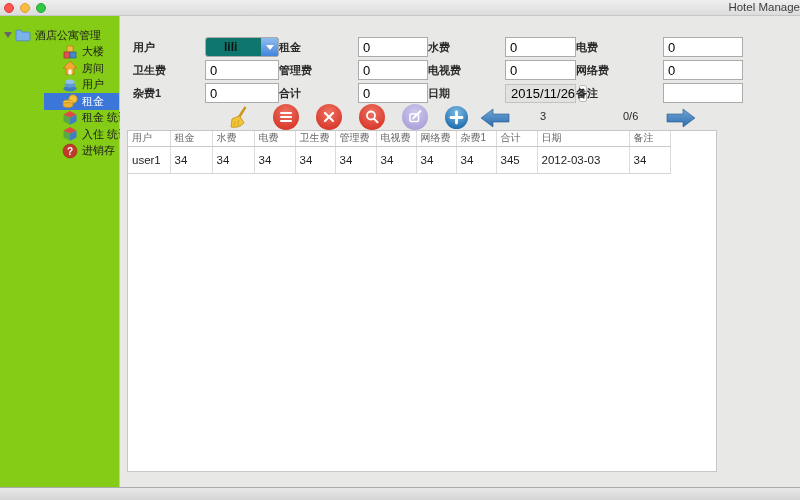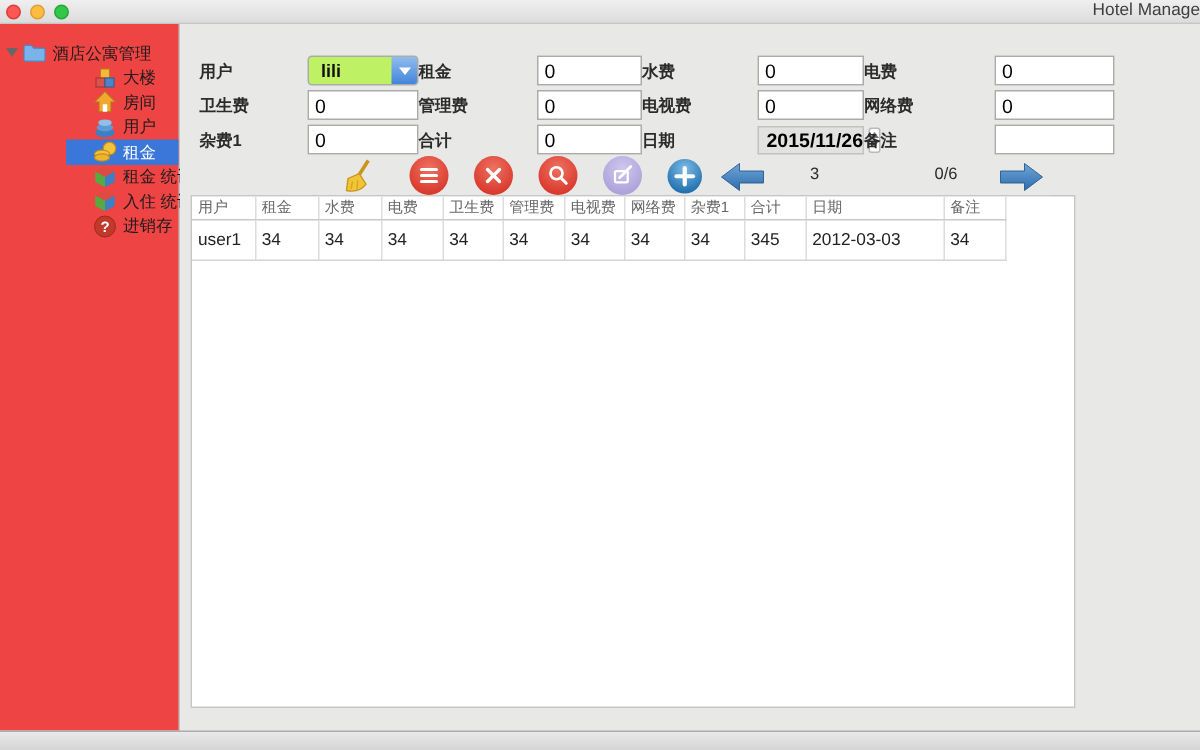--- a/index.html
+++ b/index.html
@@ -12,48 +12,48 @@
     background:linear-gradient(#EFEFEF,#DCDCDC); border-bottom:1px solid #C6C6C6; }
   .title { text-align:right; font-size:11.5px; line-height:15px; color:#3e3e3e; }
   .lights { position:absolute; left:4px; top:2.5px; display:flex; gap:6px; }
   .light { width:10px; height:10px; border-radius:50%; }
   .light.red { background:#FC5753; border:1px solid #DF3D38; }
   .light.yellow { background:#FDBC40; border:1px solid #DE9F34; }
   .light.green { background:#33C748; border:1px solid #27A53A; }
 
   
   .bodyarea { position:absolute; top:16px; left:0; width:800px; height:471px; display:flex; }
-  .sidebar { width:120px; height:100%; background:#ef4444; border-right:1px solid #C6C6C6; padding-top:11px; }
+  .sidebar { width:120px; height:100%; background:#84cc16; border-right:1px solid #C6C6C6; padding-top:11px; }
   .main { position:relative; flex:1; background:#E8E8E6; }
 
   
   .tree-row { height:16.5px; display:flex; align-items:center; font-size:11px; color:#1c1c1c; cursor:default; white-space:nowrap; }
   .tree-row .lbl { margin-left:4px; }
   .tree-row.selected { background:#3B77D8; color:#FFF; }
   .tree-root { padding-left:4px; }
   .tree-item { padding-left:18px;margin-left:44px; }
   .disc { width:0; height:0; border-left:4px solid transparent; border-right:4px solid transparent;
     border-top:6px solid #676767; margin-right:3px; }
   .ticon { width:16px; height:16px; flex:0 0 16px; }
 
   
   .formgrid { position:absolute; left:13px; top:21px; display:grid;
     grid-template-columns:72px 74px 79px 70px 77px 71px 87px 80px;
     grid-auto-rows:20px; row-gap:3px; align-items:center; }
   .flabel { font-size:11px; font-weight:bold; color:#2b2b2b; }
   .ffield input { width:100%; height:20px; border:1px solid #ABABAB; background:#FFF;
     font-family:inherit; font-size:13px; color:#000; padding:0 4px; outline:none; }
-  .dropdown { position:relative; width:100%; height:20px; background:#bef264; border:1px solid #ABABAB;
-    border-radius:3px; font-size:12px; font-weight:bold; color:#111; line-height:18px; padding-left:8px; }
+  .dropdown { position:relative; width:100%; height:20px; background:#0f766e; border:1px solid #ABABAB;
+    border-radius:3px; font-size:12px; font-weight:bold; color:#111; line-height:18px; padding-left:18px; }
   .dd-btn { position:absolute; right:0; top:0; width:17px; height:18px; border-radius:0 2px 2px 0;
     background:linear-gradient(#8FBCEE,#4385DB); display:flex; align-items:center; justify-content:center; }
   .dd-chev { width:0; height:0; border-left:4px solid transparent; border-right:4px solid transparent; border-top:5px solid #FFF; }
   .datewrap { display:flex; align-items:center; }
   .datefield { width:71px; height:19px; background:#E2E2E1; border:1px solid #C2C2C2;
-    font-size:13px; font-weight:bold; color:#000; line-height:17px; padding-left:5px; }
+    font-size:13px; font-weight:normal; color:#000; line-height:17px; padding-left:5px; }
   .stepper { width:9px; height:17px; margin-left:3px; background:#FBFBFB; border:1px solid #B9B9B9;
     border-radius:2px; display:flex; flex-direction:column; align-items:center; justify-content:center; gap:2px; }
   .st-up { width:0; height:0; border-left:3px solid transparent; border-right:3px solid transparent; border-bottom:4px solid #6e6e6e; }
   .st-dn { width:0; height:0; border-left:3px solid transparent; border-right:3px solid transparent; border-top:4px solid #6e6e6e; }
 
   
   .toolbar { position:absolute; left:0; top:88px; width:100%; height:28px; }
   .tbtn { position:absolute; width:26px; height:26px; border-radius:50%; top:0; cursor:pointer; }
   .tbtn svg { position:absolute; left:0; top:0; }
   .tbtn.red { background:radial-gradient(circle at 50% 32%, #EE7262, #D93A2D 75%); }

